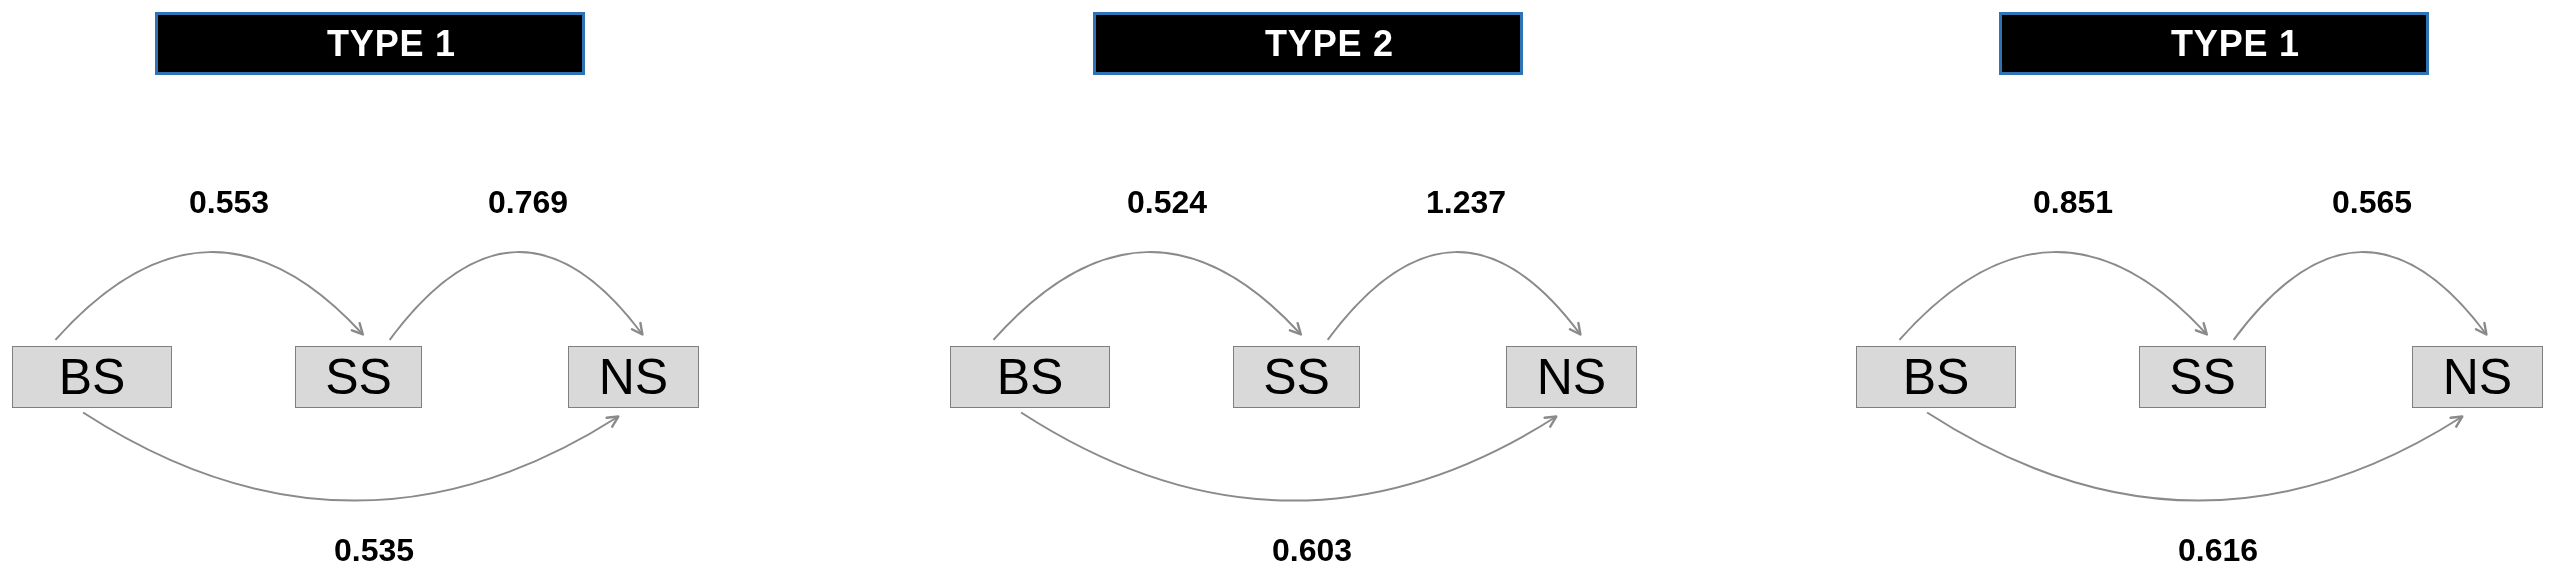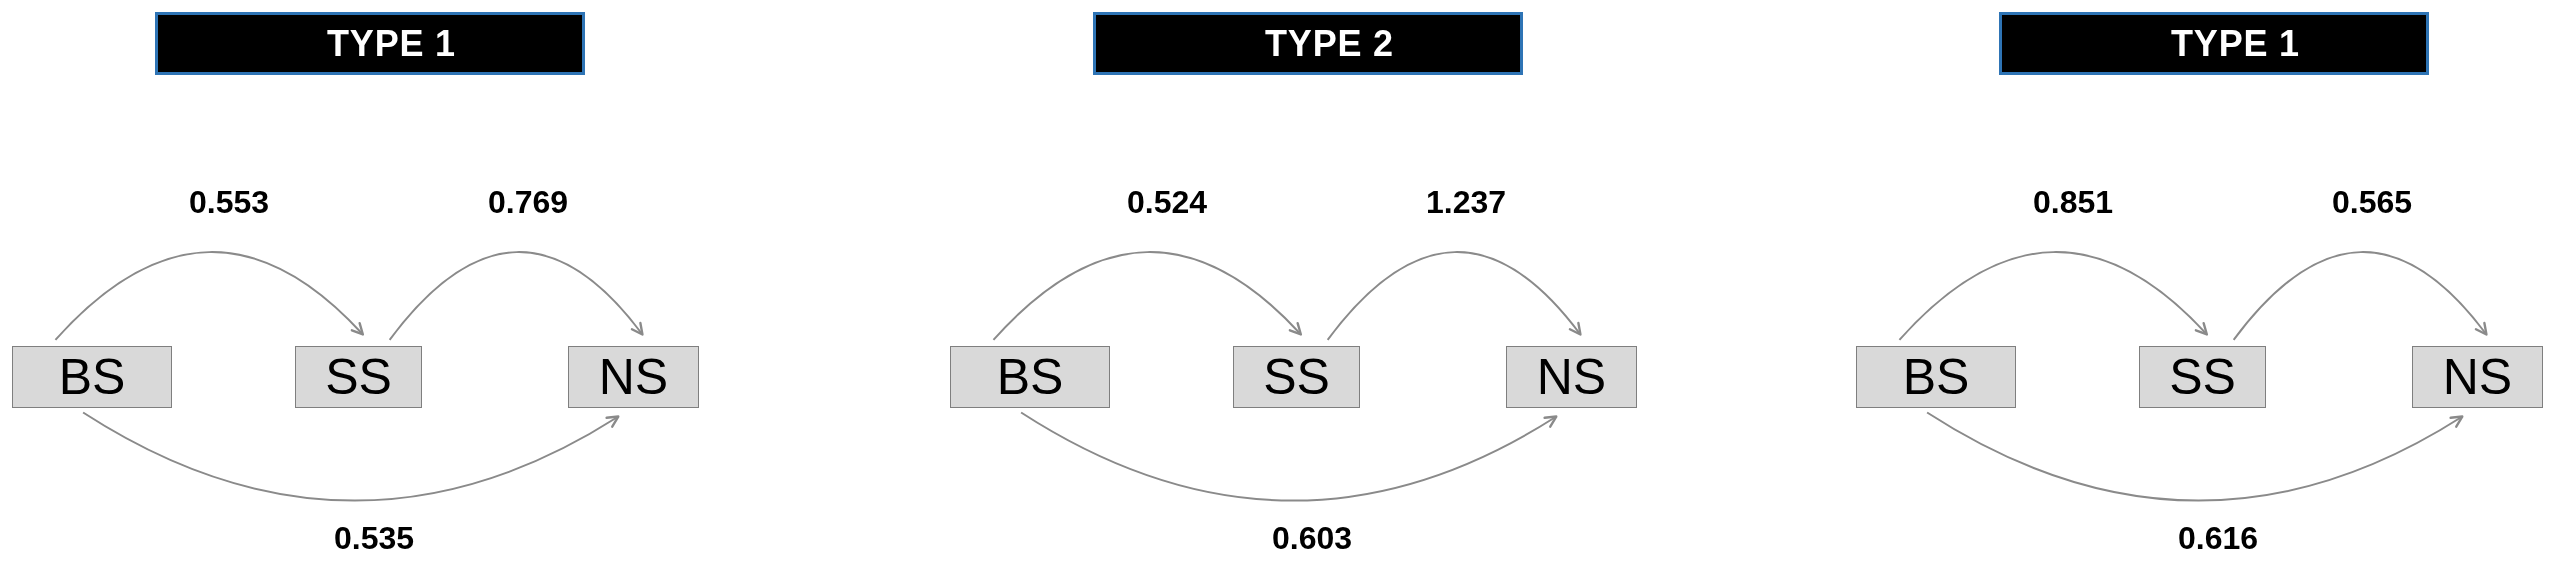--- a/index.html
+++ b/index.html
@@ -41,21 +41,21 @@
   .node-ns { left: 556px; width: 131px; }
 
   .edge-label {
     position: absolute; transform: translateX(-50%);
     font-size: 32px; font-weight: bold;
     color: var(--label-text, #000000);
     white-space: nowrap;
   }
   .label-top-1  { left: 217px; top: 184px; }
   .label-top-2  { left: 496px; top: 184px; margin-left: 20px; }
-  .label-bottom { left: 362px; top: 520px; }
+  .label-bottom { left: 362px; top: 532px; }
 
   .arc-path { fill: none; stroke: var(--arrow, #8a8a8a); stroke-width: 2.5; }
 </style>
 </head>
 <body>
 
 <div class="figure">
 
   <div class="panel panel-1">
     <div class="header">

